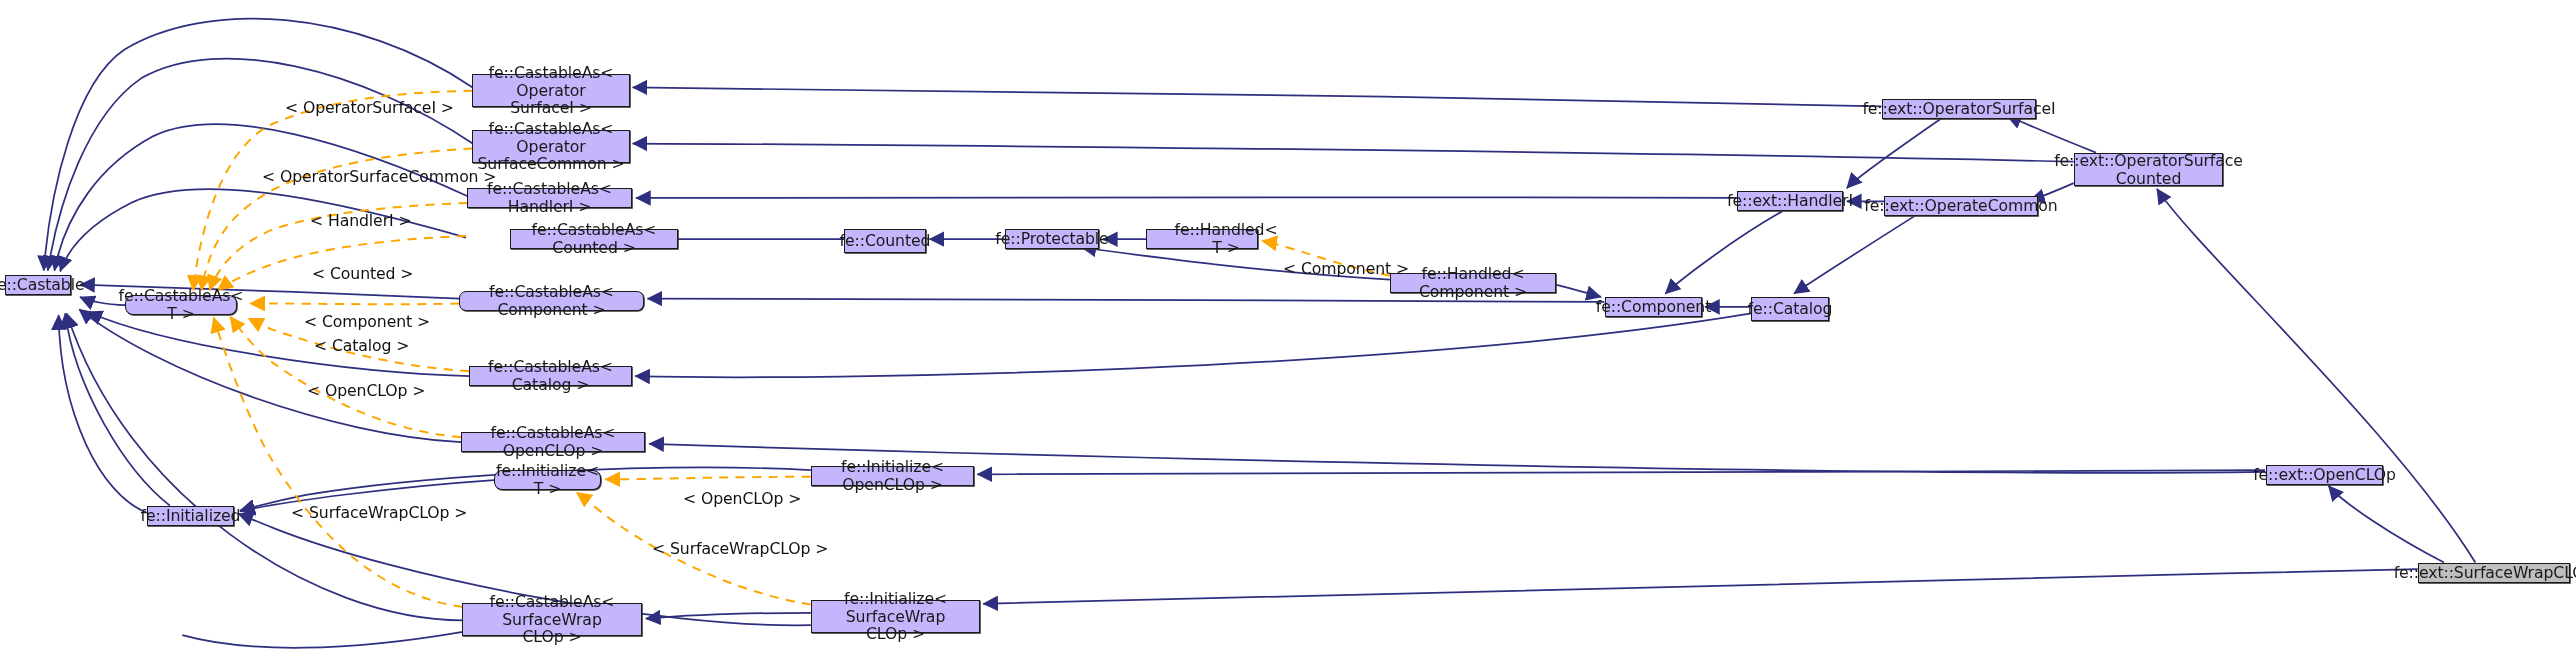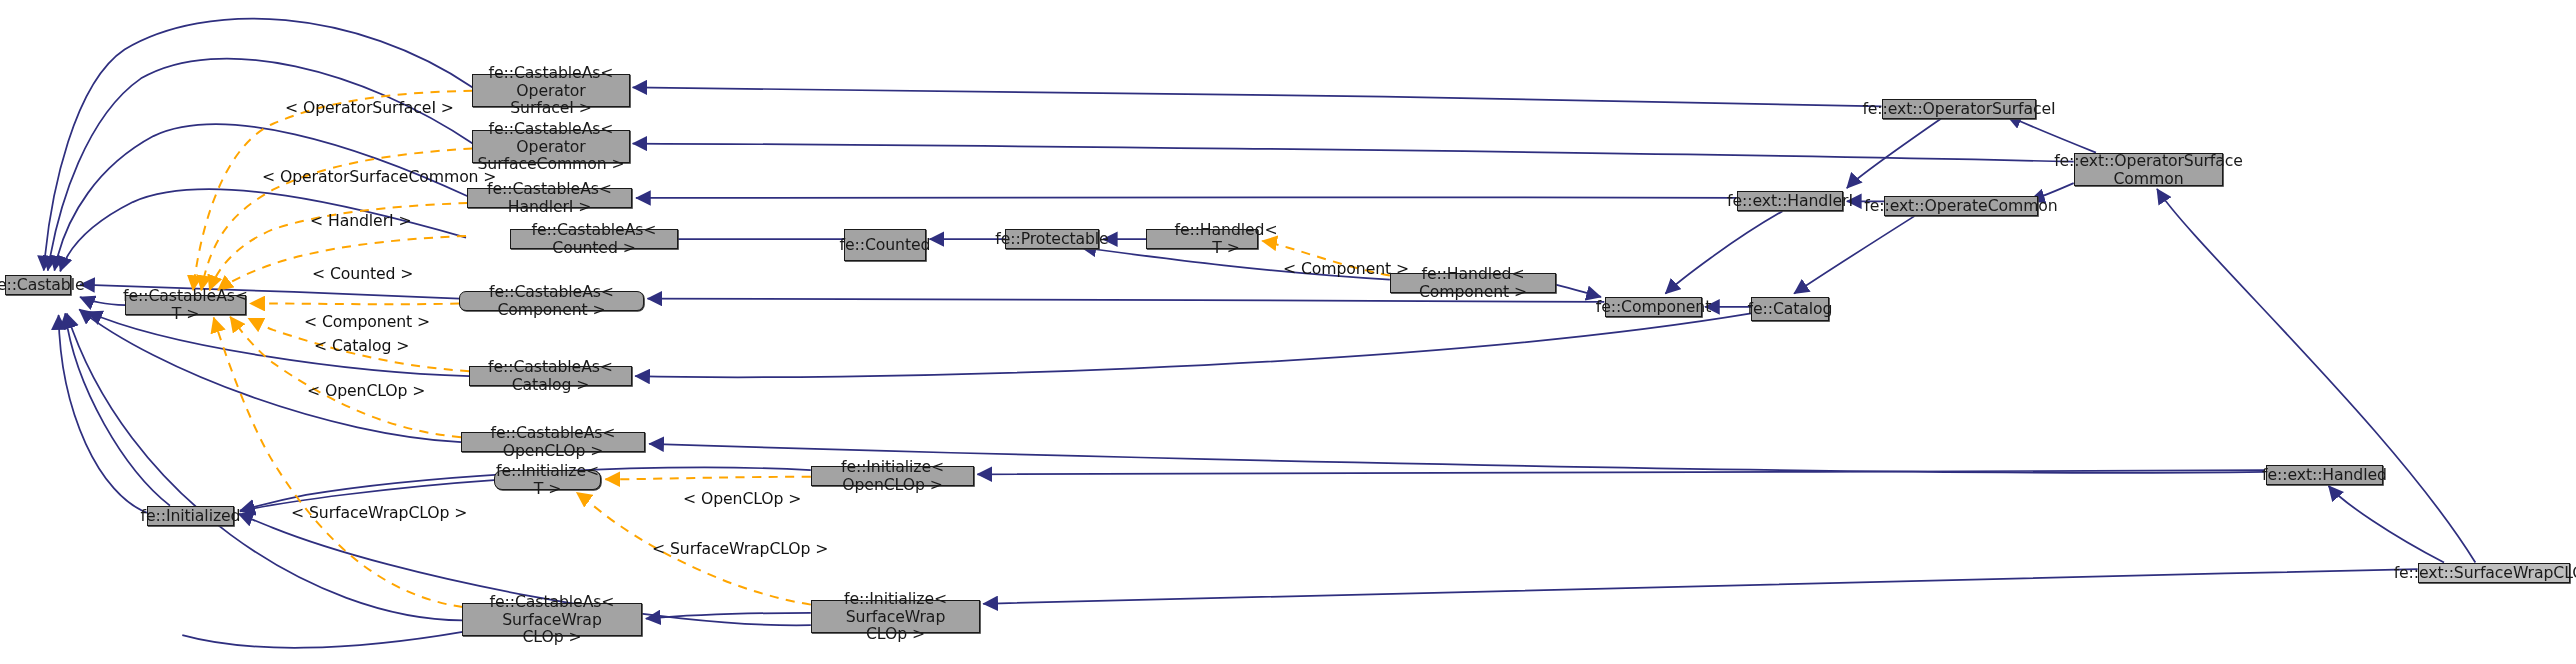--- a/index.html
+++ b/index.html
@@ -22,21 +22,21 @@
     left: 0;
     top: 0;
     width: 2576px;
     height: 664px;
     pointer-events: none;
   }
   .node {
     position: absolute;
     box-sizing: border-box;
     border: 0.8px solid #1a1a1a;
-    background: #a3a3a3;
+    background: #c4b5fd;
     color: #1a1a1a;
     font-size: 15.7px;
     line-height: 1.12;
     display: flex;
     align-items: center;
     justify-content: center;
     text-align: center;
     white-space: pre-line;
     letter-spacing: -0.1px;
     box-shadow: 0.8px 0.8px 0 0 #3a3a3a;
@@ -183,49 +183,49 @@
       <path class="tmpl-edge" marker-end="url(#at)" d="M 1684 334 C 1640 326 1600 312 1560 300 C 1545 296 1535 293 1529 292"></path>
 
       <path class="tmpl-edge" marker-end="url(#at)" d="M 982 578 C 900 578 820 580 760 581 C 750 581 740 581 733 581"></path>
 
       <path class="tmpl-edge" marker-end="url(#at)" d="M 982 733 C 900 720 810 680 740 630 C 720 615 705 602 698 597"></path>
     </g>
   </svg>
 
   <div id="nodes-container">
       <div class="node" style="left: 5px; top: 275px; width: 66px; height: 20px;">fe::Castable</div>
-      <div class="node" style="left: 125px; top: 295px; width: 121px; height: 20px;">fe::CastableAs&lt; T &gt;</div>
+      <div class="node" style="left: 125px; top: 295px; width: 112px; height: 20px; border-radius: 8px;">fe::CastableAs&lt; T &gt;</div>
       <div class="node" style="left: 147px; top: 506px; width: 87px; height: 20px;">fe::Initialized</div>
       <div class="node" style="left: 472px; top: 74px; width: 158px; height: 33px;">fe::CastableAs&lt; Operator
 SurfaceI &gt;</div>
       <div class="node" style="left: 472px; top: 130px; width: 158px; height: 33px;">fe::CastableAs&lt; Operator
 SurfaceCommon &gt;</div>
       <div class="node" style="left: 467px; top: 188px; width: 165px; height: 20px;">fe::CastableAs&lt; HandlerI &gt;</div>
       <div class="node" style="left: 466px; top: 229px; width: 168px; height: 20px; margin-left: 44px;">fe::CastableAs&lt; Counted &gt;</div>
       <div class="node" style="left: 459px; top: 291px; width: 185px; height: 20px; border-radius: 7px;">fe::CastableAs&lt; Component &gt;</div>
       <div class="node" style="left: 469px; top: 366px; width: 163px; height: 20px;">fe::CastableAs&lt; Catalog &gt;</div>
       <div class="node" style="left: 461px; top: 432px; width: 184px; height: 20px;">fe::CastableAs&lt; OpenCLOp &gt;</div>
       <div class="node" style="left: 462px; top: 603px; width: 180px; height: 33px;">fe::CastableAs&lt; SurfaceWrap
 CLOp &gt;</div>
       <div class="node" style="left: 494px; top: 470px; width: 107px; height: 20px; border-radius: 8px;">fe::Initialize&lt; T &gt;</div>
       <div class="node" style="left: 811px; top: 466px; width: 163px; height: 20px;">fe::Initialize&lt; OpenCLOp &gt;</div>
       <div class="node" style="left: 811px; top: 600px; width: 169px; height: 33px;">fe::Initialize&lt; SurfaceWrap
 CLOp &gt;</div>
-      <div class="node" style="left: 844px; top: 229px; width: 82px; height: 32px;">fe::Counted</div>
+      <div class="node" style="left: 844px; top: 229px; width: 82px; height: 24px;">fe::Counted</div>
       <div class="node" style="left: 1005px; top: 229px; width: 94px; height: 20px;">fe::Protectable</div>
       <div class="node" style="left: 1146px; top: 229px; width: 112px; height: 20px; padding-left: 48px;">fe::Handled&lt; T &gt;</div>
       <div class="node" style="left: 1390px; top: 273px; width: 166px; height: 20px;">fe::Handled&lt; Component &gt;</div>
       <div class="node" style="left: 1605px; top: 297px; width: 97px; height: 20px;">fe::Component</div>
       <div class="node" style="left: 1751px; top: 297px; width: 78px; height: 24px;">fe::Catalog</div>
       <div class="node" style="left: 1882px; top: 99px; width: 154px; height: 20px;">fe::ext::OperatorSurfaceI</div>
       <div class="node" style="left: 1737px; top: 191px; width: 106px; height: 20px;">fe::ext::HandlerI</div>
       <div class="node" style="left: 1884px; top: 196px; width: 154px; height: 20px;">fe::ext::OperateCommon</div>
       <div class="node" style="left: 2074px; top: 153px; width: 149px; height: 33px;">fe::ext::OperatorSurface
-Common</div>
-      <div class="node" style="left: 2266px; top: 465px; width: 117px; height: 20px;">fe::ext::Handled</div>
+Counted</div>
+      <div class="node" style="left: 2266px; top: 465px; width: 117px; height: 20px;">fe::ext::OpenCLOp</div>
       <div class="node highlight" style="left: 2418px; top: 563px; width: 152px; height: 20px;">fe::ext::SurfaceWrapCLOp</div>
     </div>
   <div id="labels-container">
       <div class="edge-label" style="left: 285px; top: 78px;">&lt; OperatorSurfaceI &gt;</div>
       <div class="edge-label" style="left: 262px; top: 147px;">&lt; OperatorSurfaceCommon &gt;</div>
       <div class="edge-label" style="left: 310px; top: 191px;">&lt; HandlerI &gt;</div>
       <div class="edge-label" style="left: 312px; top: 244px;">&lt; Counted &gt;</div>
       <div class="edge-label" style="left: 304px; top: 292px;">&lt; Component &gt;</div>
       <div class="edge-label" style="left: 314px; top: 316px;">&lt; Catalog &gt;</div>
       <div class="edge-label" style="left: 307px; top: 361px;">&lt; OpenCLOp &gt;</div>

